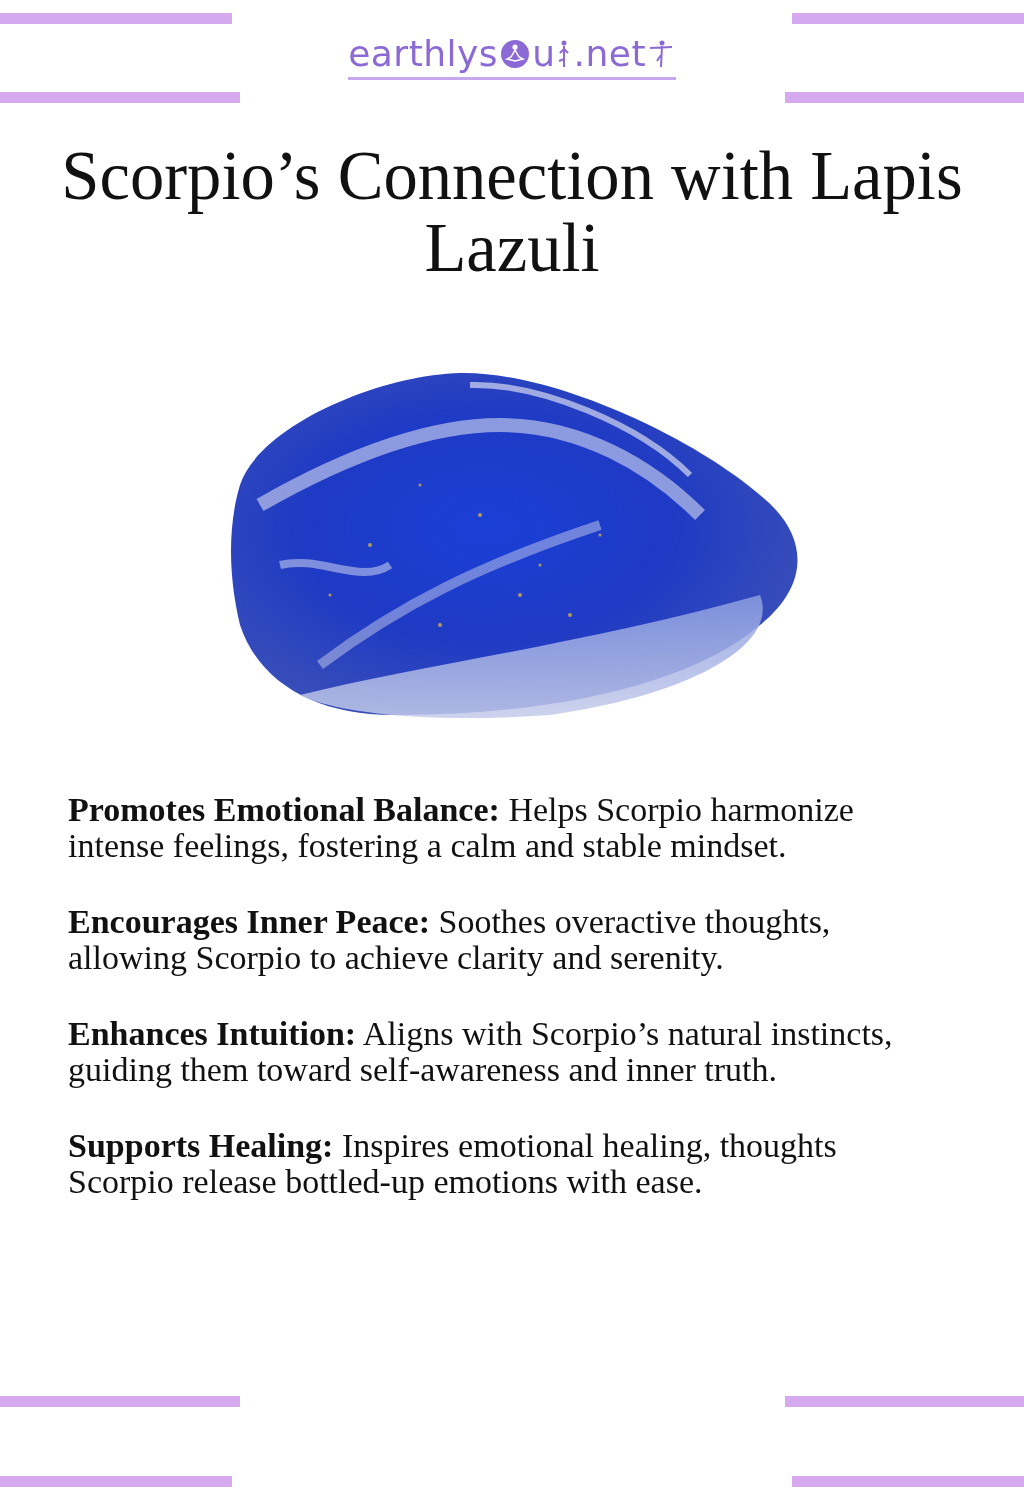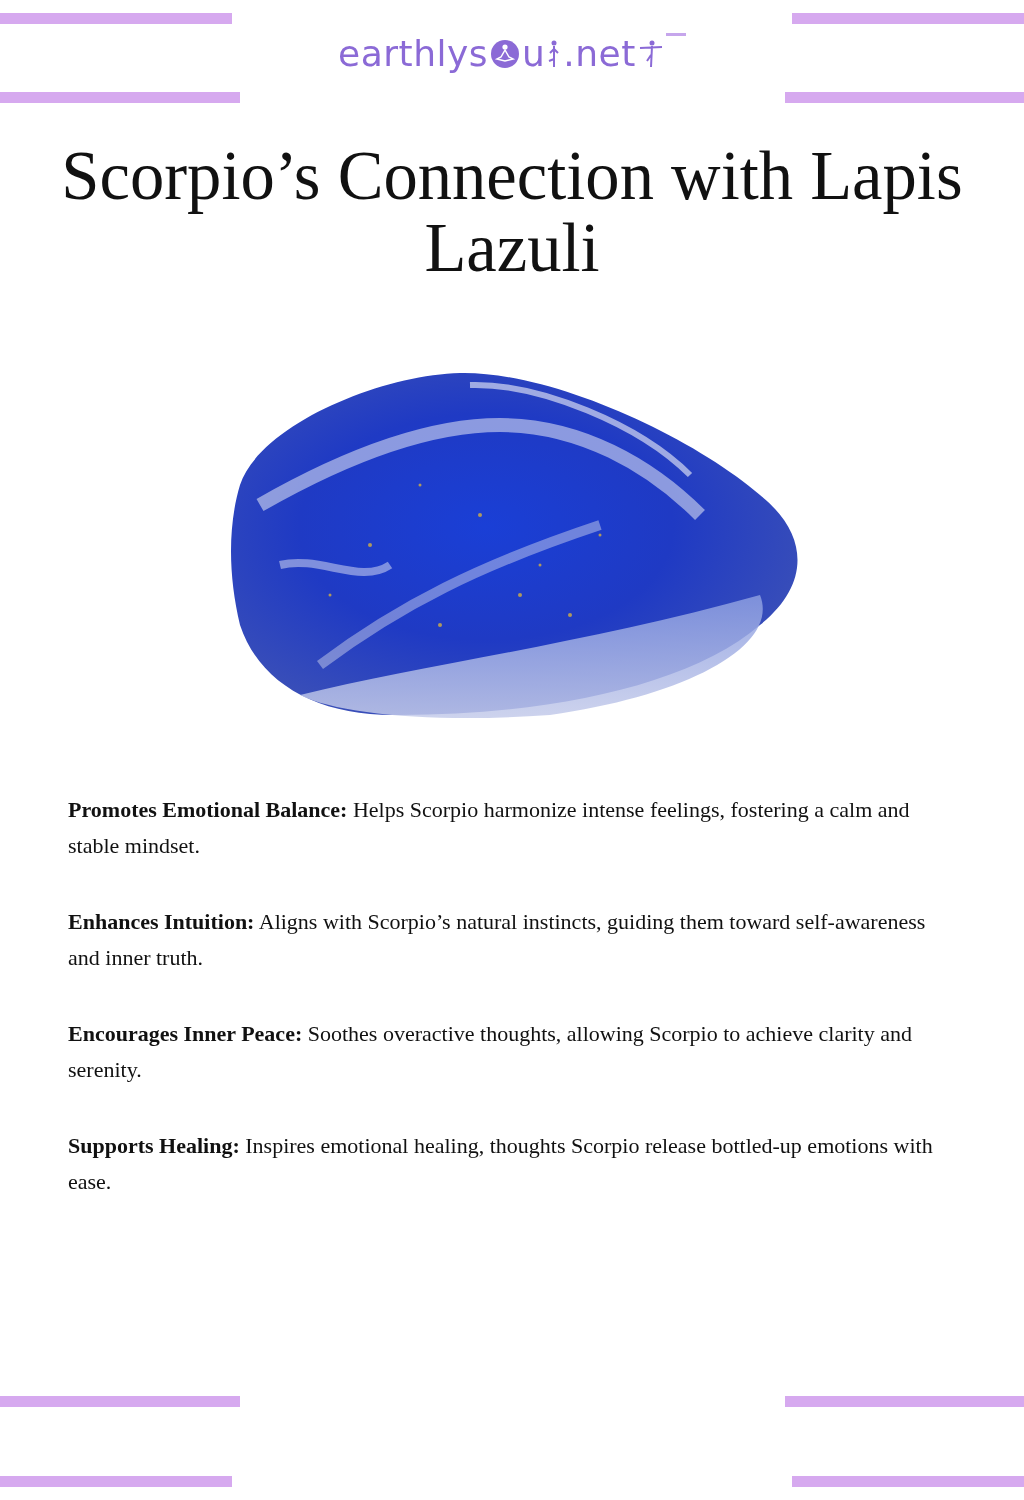--- a/index.html
+++ b/index.html
@@ -13,22 +13,22 @@
     .bar.tl1 { left: 0; top: 13px; width: 232px; }
     .bar.tl2 { left: 0; top: 92px; width: 240px; }
     .bar.tr1 { left: 792px; top: 13px; width: 232px; }
     .bar.tr2 { left: 785px; top: 92px; width: 239px; }
     .bar.bl1 { left: 0; top: 1396px; width: 240px; }
     .bar.bl2 { left: 0; top: 1476px; width: 232px; }
     .bar.br1 { left: 785px; top: 1396px; width: 239px; }
     .bar.br2 { left: 792px; top: 1476px; width: 232px; }
 
     .logo {
-      position: absolute; left: 338px; top: 32px; width: 348px; height: 60px;
-      display: flex; flex-direction: row; align-items: flex-start;
+      position: absolute; left: 328px; top: 32px; width: 348px; height: 60px;
+      display: flex; flex-direction: column; align-items: flex-end;
     }
     .logo-text {
       font-family: "DejaVu Sans", "Liberation Sans", sans-serif;
       font-size: 36px; color: #8b6ad6; letter-spacing: 0.5px; line-height: 44px;
       display: flex; align-items: center;
     }
     .logo-icon { display: inline-block; width: 30px; height: 30px; margin: 0 2px; }
     .logo-underline { width: 328px; height: 3px; background: #c6a6ec; margin-top: 1px; }
 
     .title {
@@ -36,21 +36,21 @@
       text-align: center; font-family: "Liberation Serif", "DejaVu Serif", serif;
       font-size: 70px; line-height: 72px; font-weight: normal; margin: 0;
       transform: scaleX(0.98);
     }
 
     .stone { position: absolute; left: 220px; top: 365px; width: 580px; height: 360px; }
 
     .benefits {
       position: absolute; left: 68px; top: 792px; width: 880px;
       font-family: "Liberation Serif", "DejaVu Serif", serif;
-      font-size: 22px; line-height: 36px;
+      font-size: 34px; line-height: 36px;
     }
     .benefit { margin: 0 0 40px 0; }
     .benefit-title { font-weight: bold; }
   </style>
 </head>
 <body>
 
 <div class="bar tl1"></div>
 <div class="bar tl2"></div>
 <div class="bar tr1"></div>
@@ -109,24 +109,24 @@
       <circle cx="110" cy="230" r="1.5"></circle>
       <circle cx="350" cy="250" r="2"></circle>
   </g>
 </svg>
 
 <div class="benefits">
   <p class="benefit">
     <span class="benefit-title">Promotes Emotional Balance:</span><span> Helps Scorpio harmonize intense feelings, fostering a calm and stable mindset.</span>
   </p>
   <p class="benefit">
-    <span class="benefit-title">Enhances Intuition:</span><span> Aligns with Scorpio’s natural instincts, guiding them toward self-awareness and inner truth.</span>
+    <span class="benefit-title">Encourages Inner Peace:</span><span> Soothes overactive thoughts, allowing Scorpio to achieve clarity and serenity.</span>
   </p>
   <p class="benefit">
-    <span class="benefit-title">Encourages Inner Peace:</span><span> Soothes overactive thoughts, allowing Scorpio to achieve clarity and serenity.</span>
+    <span class="benefit-title">Enhances Intuition:</span><span> Aligns with Scorpio’s natural instincts, guiding them toward self-awareness and inner truth.</span>
   </p>
   <p class="benefit">
     <span class="benefit-title">Supports Healing:</span><span> Inspires emotional healing, thoughts Scorpio release bottled-up emotions with ease.</span>
   </p>
 </div>
 
 <div class="bar bl1"></div>
 <div class="bar bl2"></div>
 <div class="bar br1"></div>
 <div class="bar br2"></div>

